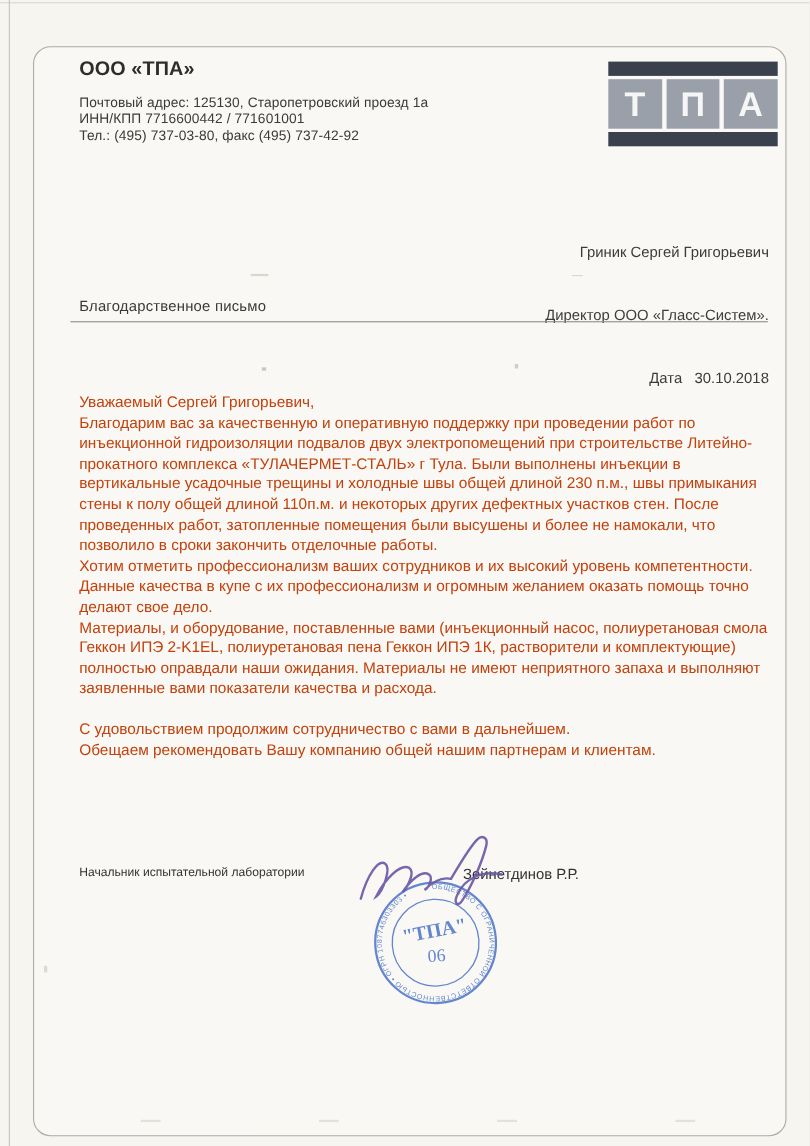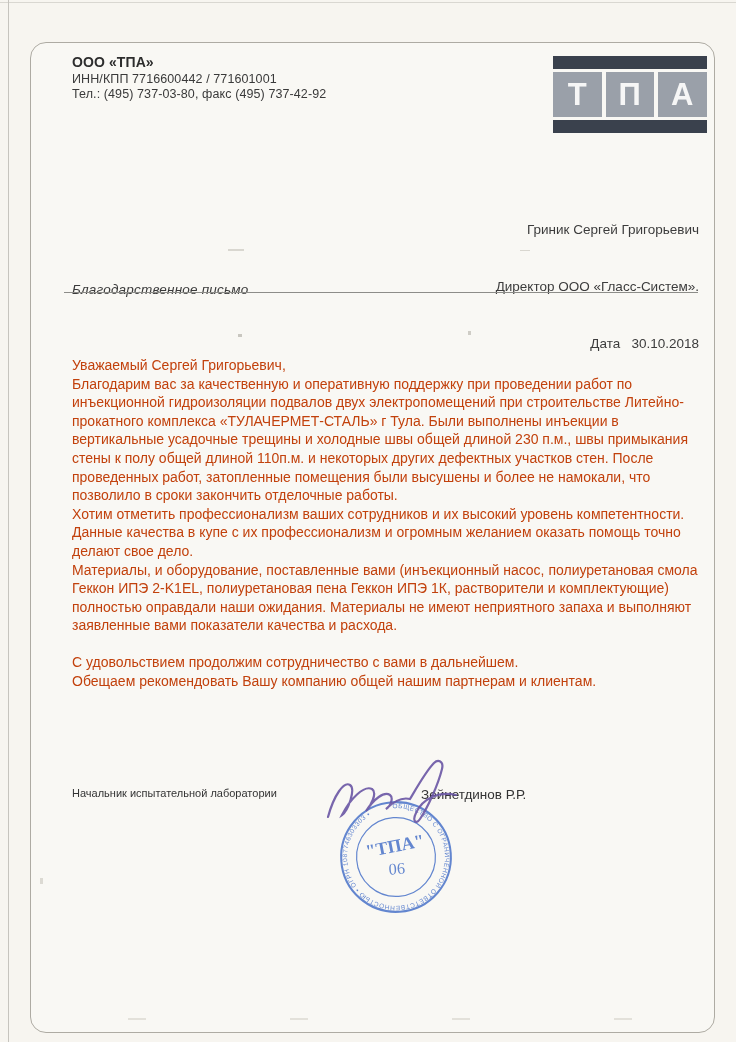--- a/index.html
+++ b/index.html
@@ -28,21 +28,21 @@
     border:1px solid #aeaba3;
     border-radius:16px;
     background:#f9f8f4;
   }
   
   .header-block{
     position:absolute;left:72px;top:55px;
     font-size:12.5px;line-height:15px;color:#3a3a3a;
     letter-spacing:.1px;
   }
-  .company-name{font-weight:bold;font-size:14px;margin-bottom:2px;color:#2d2d2d;}
+  .company-name{font-weight:bold;font-size:18px;margin-bottom:16px;color:#2d2d2d;}
   
   .logo{
     position:absolute;left:553px;top:56px;width:154px;
   }
   .logo-bar{height:13px;background:#3a414d;}
   .logo-row{display:flex;gap:4px;margin:3px 0;}
   .logo-cell{
     width:48.5px;height:45px;background:#9aa0a9;
     display:flex;align-items:center;justify-content:center;
     color:#f6f6f6;font-weight:bold;font-size:31px;
@@ -50,22 +50,22 @@
   }
   
   .recipient-block{
     position:absolute;top:182px;right:37px;
     text-align:right;
     font-size:13.5px;line-height:19px;color:#3c3c3c;
     white-space:pre;
   }
   
   .letter-title{
-    position:absolute;left:72px;top:282px;
-    font-size:13.5px;color:#3a3a3a;letter-spacing:.2px;font-style:italic;
+    position:absolute;left:72px;top:271px;
+    font-size:13.5px;color:#3a3a3a;letter-spacing:.2px;
   }
   .title-rule{
     position:absolute;left:64px;top:292px;width:634px;height:0;
     border-top:1.5px solid #8d8d89;
   }
   
   .body-block{
     position:absolute;left:72px;top:356px;width:665px;
     font-size:14px;line-height:18.6px;color:#c2410c;
   }
@@ -105,20 +105,21 @@
 <body>
 
 <div class="scan-page">
 
   <div class="scan-top-edge"></div>
   <div class="scan-left-edge"></div>
   <div class="page-frame"></div>
 
   <div class="header-block">
     <div class="company-name">ООО «ТПА»</div>
+    <div>Почтовый адрес: 125130, Старопетровский проезд 1а</div>
     <div>ИНН/КПП 7716600442 / 771601001</div>
     <div>Тел.: (495) 737-03-80, факс (495) 737-42-92</div>
   </div>
 
   <div class="logo">
     <div class="logo-bar"></div>
     <div class="logo-row">
       <div class="logo-cell">Т</div>
       <div class="logo-cell">П</div>
       <div class="logo-cell">А</div>

